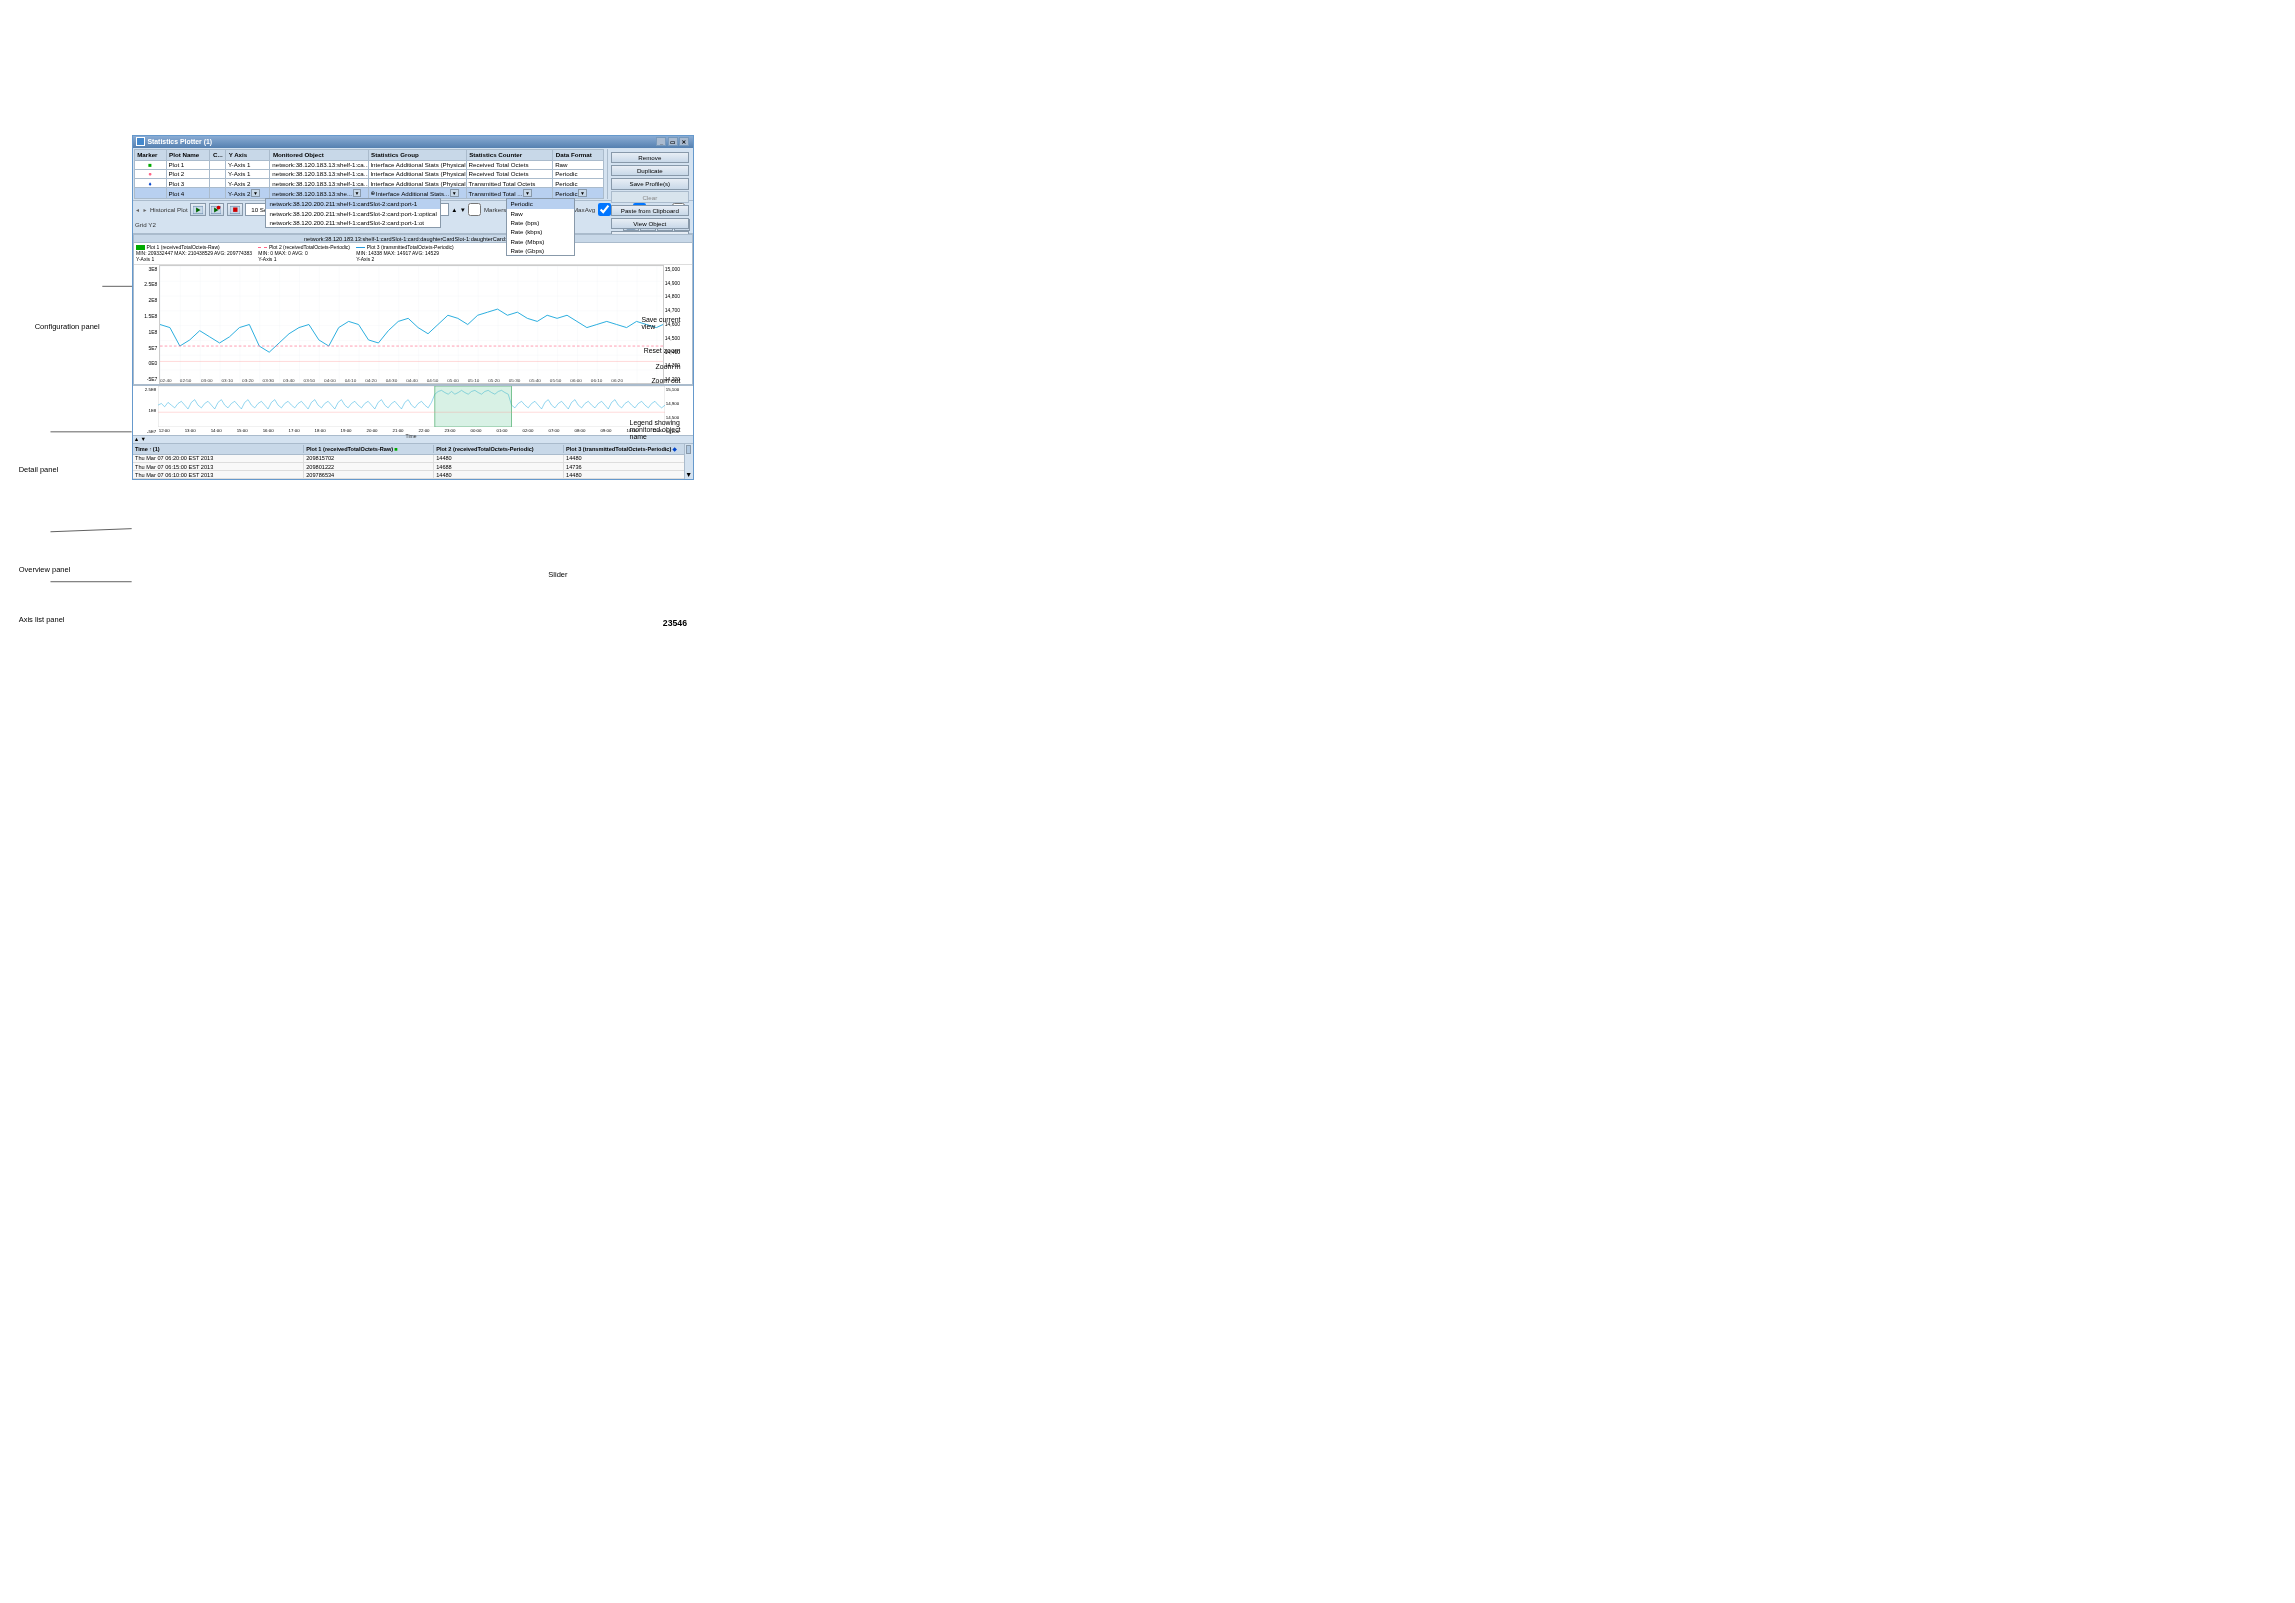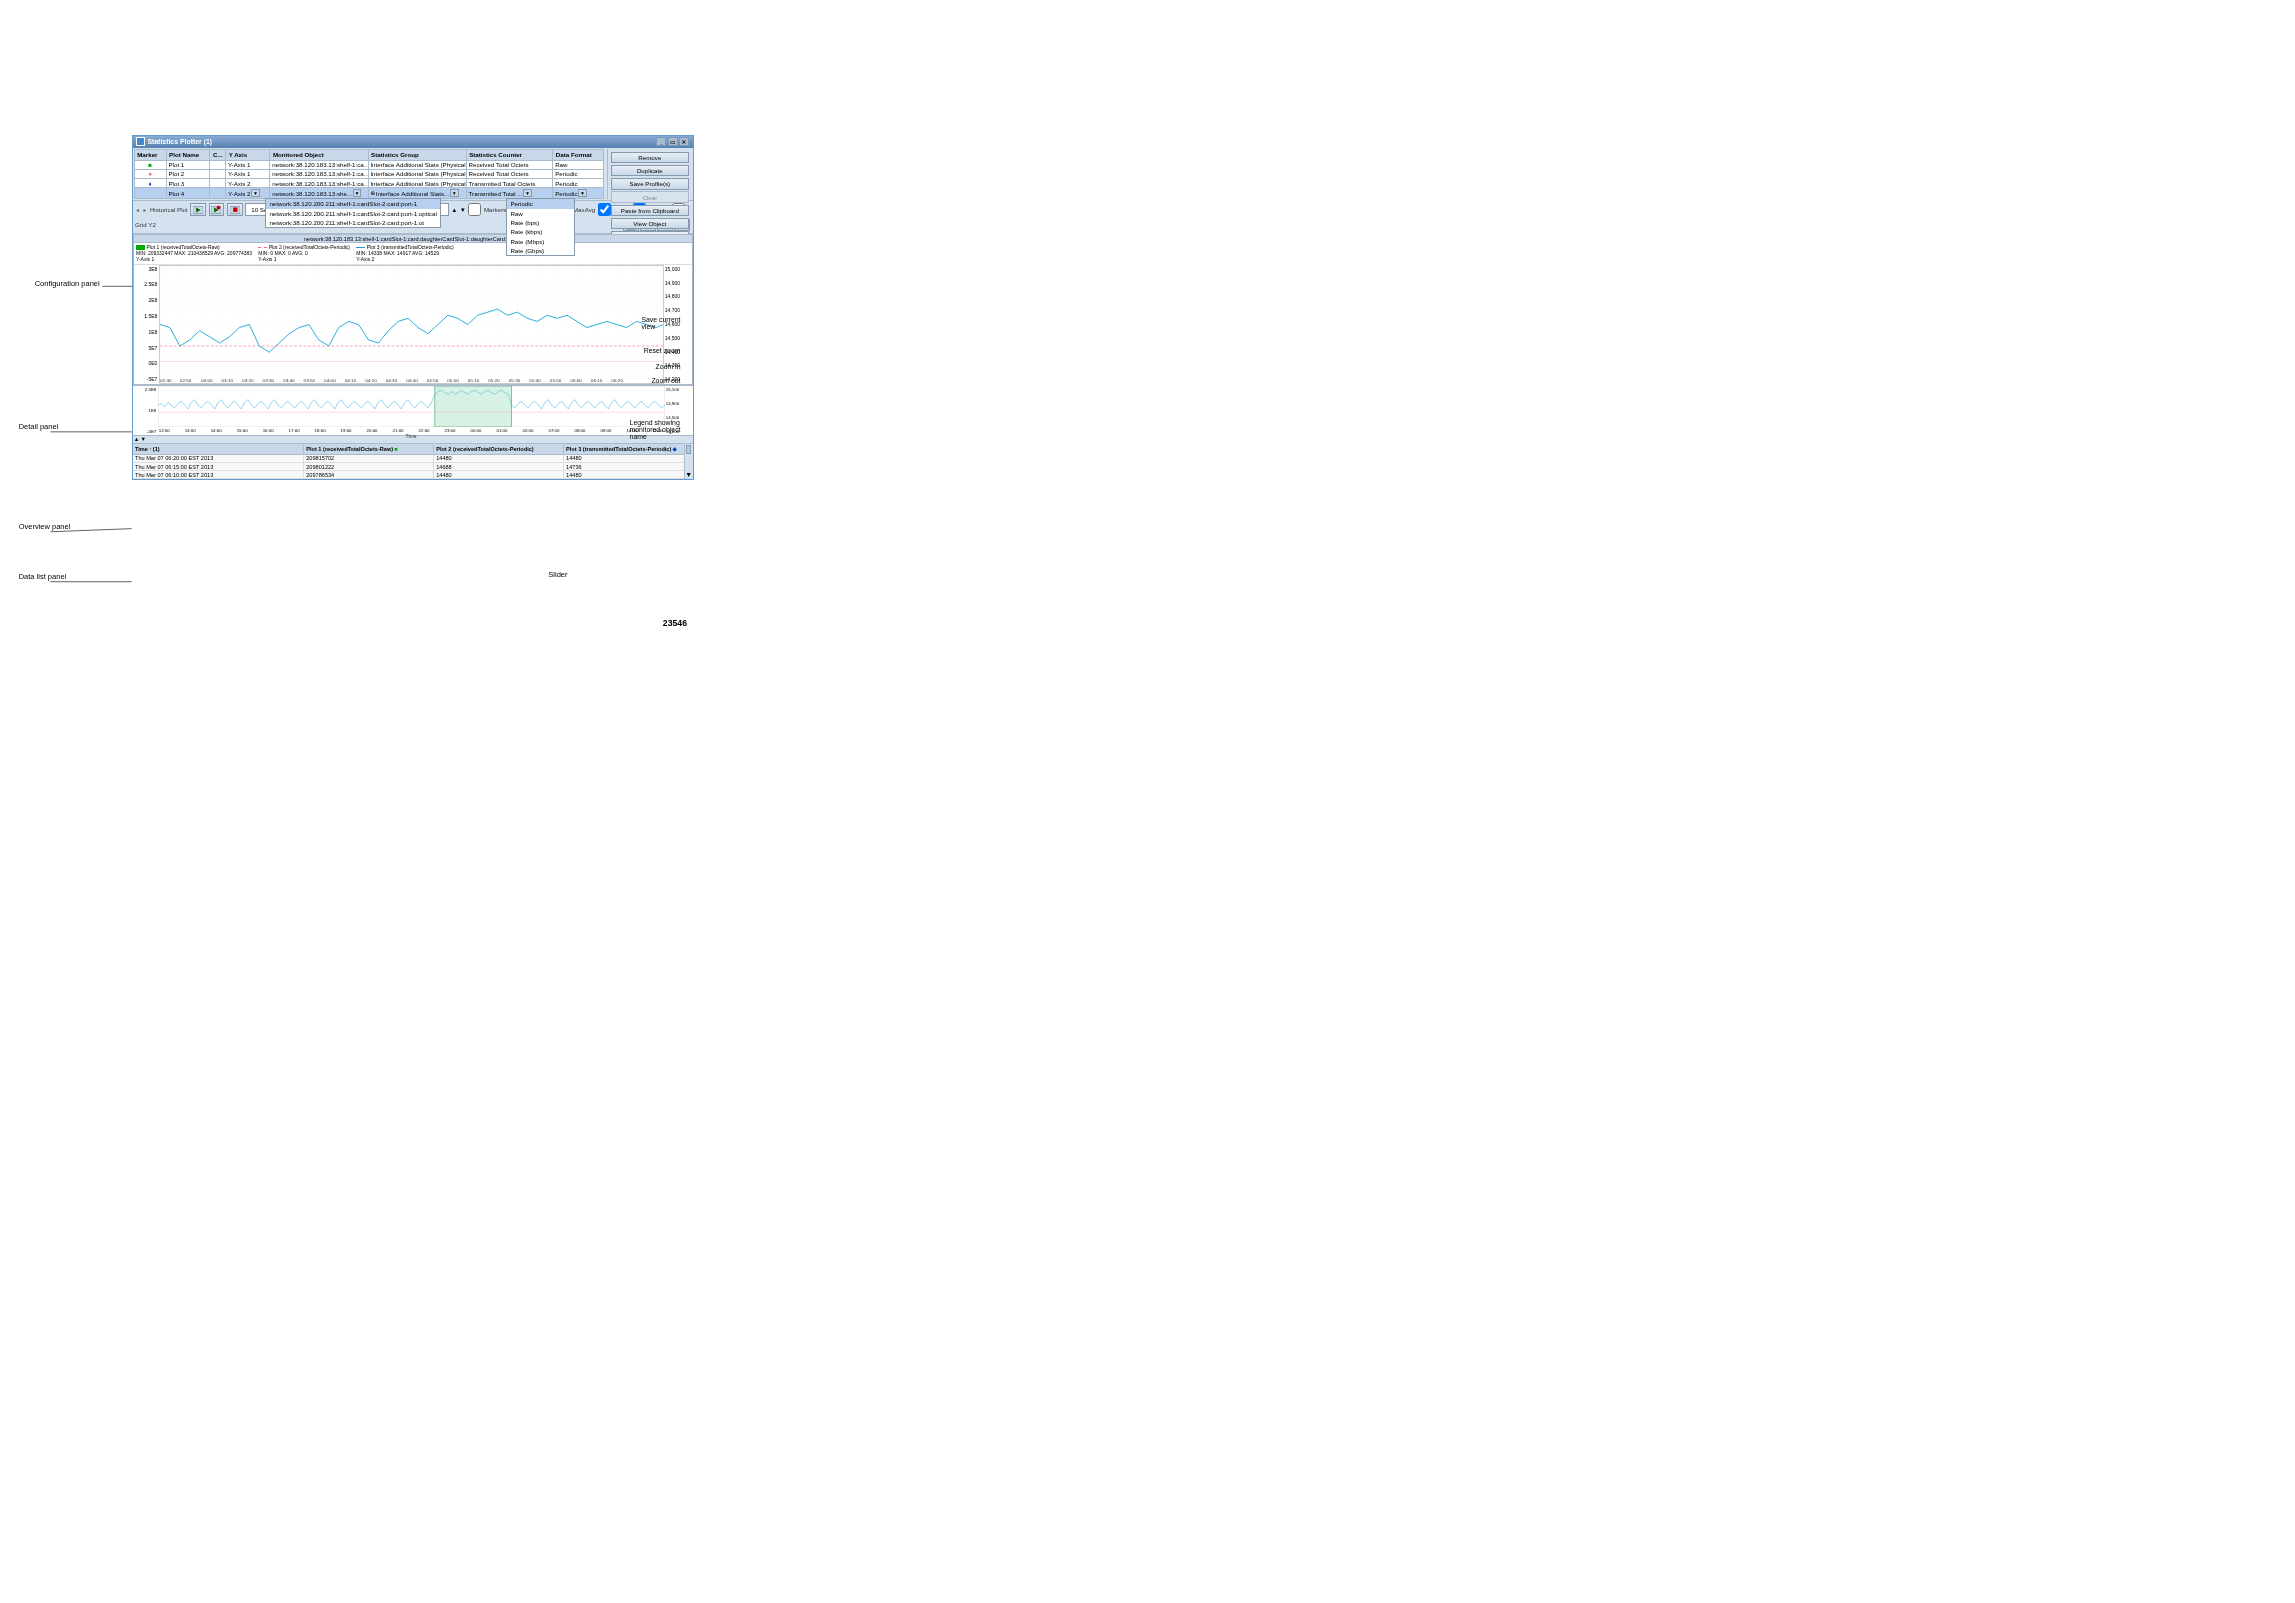--- a/index.html
+++ b/index.html
@@ -12,20 +12,21 @@
       position: relative;
     }
 
     
     .annotation {
       position: absolute;
       font-size: 7.5px;
       color: #000;
       font-weight: normal;
       white-space: nowrap;
+      margin-top: 43px;
     }
 
     
     .window {
       position: relative;
       margin-left: 112px;
       margin-top: 137px;
       width: 562px;
       border: 1.2px solid #6699cc;
       background: #d4e2f0;
@@ -326,21 +327,21 @@
 panel</div>
 
   <div class="annotation" style="left:169px; top:72px; text-align:center;">Start<br>historical<br>plotting</div>
   <div class="annotation" style="left:194px; top:59px; text-align:center;">Start<br>real-time<br>plotting</div>
   <div class="annotation" style="left:231px; top:72px; text-align:center;">Stop<br>plotting</div>
 
   <div class="annotation" style="left:6.2px; top:287px;">Detail
 panel</div>
   <div class="annotation" style="left:6.2px; top:387px;">Overview
 panel</div>
-  <div class="annotation" style="left:6.2px; top:437px;">Data list
+  <div class="annotation" style="left:6.2px; top:437px;">Axis list
 panel</div>
 
   <svg style="position:absolute;top:0;left:0;width:100%;height:100%;pointer-events:none;overflow:visible;" viewBox="0 0 1100 800" width="687" height="500">
 
     <line x1="295" y1="165" x2="295" y2="200" stroke="#000" stroke-width="1" marker-end="url(#arrow)"></line>
 
     <line x1="335" y1="155" x2="320" y2="200" stroke="#000" stroke-width="1"></line>
 
     <line x1="395" y1="165" x2="380" y2="200" stroke="#000" stroke-width="1"></line>
 

